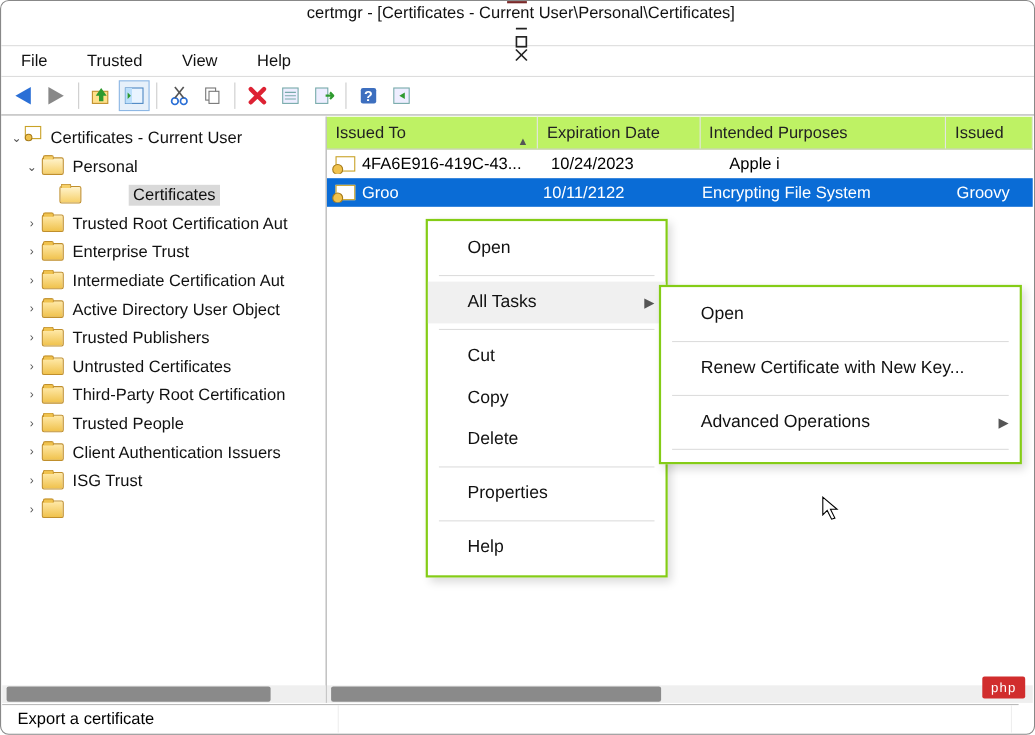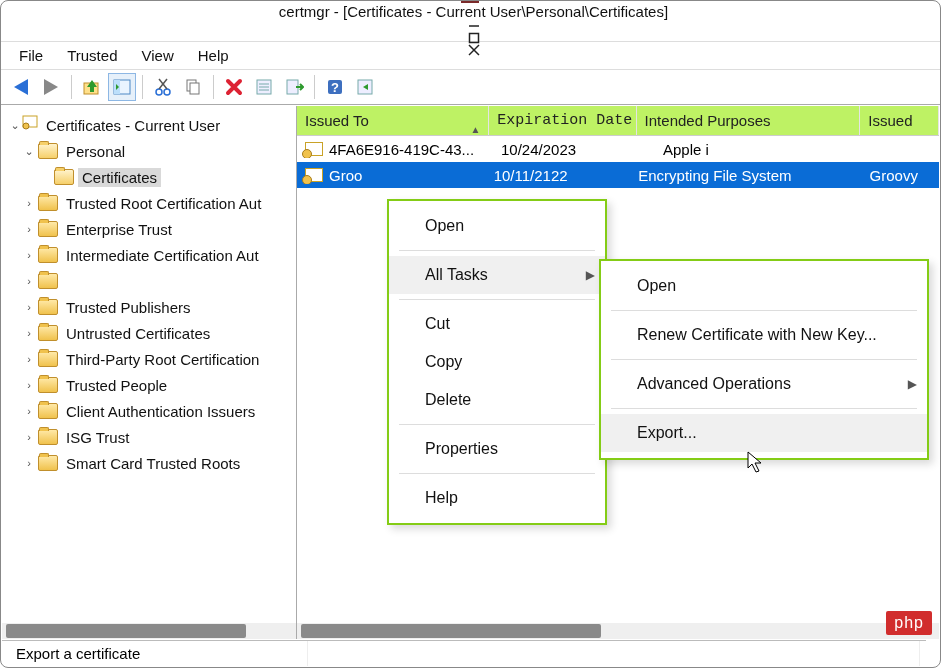--- a/index.html
+++ b/index.html
@@ -6,21 +6,21 @@
   body { background: #fff; width: 941px; height: 668px; overflow: hidden; border: 1px solid #888; border-radius: 8px; position: relative; }
 
   
   .titlebar { height: 40px; display: flex; align-items: center; padding: 0 4px 0 10px; flex-direction: column; }
   .titlebar .app-icon { width: 18px; height: 18px; margin-right: 8px; background: linear-gradient(#c73535 0 50%, #d6a64d 50% 100%); border: 1px solid #7a2a2a; }
   .titlebar .title { font-size: 15px; color: #111; flex: 0 0 auto; }
   .titlebar .spacer { flex: 1 1 auto; }
   .win-btn { width: 52px; height: 38px; display: flex; align-items: center; justify-content: center; font-size: 14px; color: #222; }
 
   
-  .menubar { height: 28px; display: flex; align-items: center; padding: 0 6px; border-top: 1px solid #ddd; }
+  .menubar { height: 28px; display: flex; align-items: center; padding: 0 6px; border-top: 1px solid #ddd; gap: 12px; }
   .menubar .menu-item { padding: 3px 12px; font-size: 15px; color: #111; }
 
   
   .toolbar { height: 36px; display: flex; align-items: center; padding: 0 6px; gap: 2px; border-top: 1px solid #ddd; border-bottom: 1px solid #aaa; }
   .tbtn { width: 28px; height: 28px; display: flex; align-items: center; justify-content: center; border: 1px solid transparent; }
   .tsep { width: 1px; height: 24px; background: #ccc; margin: 0 4px; }
   .arrow-left { width:0;height:0;border-top:8px solid transparent;border-bottom:8px solid transparent;border-right:14px solid #2a6fd6; }
   .arrow-right { width:0;height:0;border-top:8px solid transparent;border-bottom:8px solid transparent;border-left:14px solid #888; }
   .ic svg { width: 20px; height: 20px; }
 
@@ -30,32 +30,32 @@
   .tree-scroll { flex: 1 1 auto; overflow: hidden; padding: 6px 2px 2px 4px; }
   .list-pane { flex: 1 1 auto; display: flex; flex-direction: column; overflow: hidden; }
 
   .tree-row { display: flex; align-items: center; height: 26px; font-size: 15px; color: #111; white-space: nowrap; }
   .tree-row .expander { width: 14px; text-align: center; color: #555; font-size: 11px; }
   .tree-row .folder { width: 20px; height: 16px; margin: 0 4px 0 2px; display:inline-block; }
   .tree-row .label { padding: 1px 4px; }
   .tree-row.selected .label { background: #d9d9d9; }
   .indent-0 { padding-left: 2px; }
   .indent-1 { padding-left: 16px; }
-  .indent-2 { padding-left: 46px; }
+  .indent-2 { padding-left: 46px; gap: 39px; }
 
   .folder-closed { background: linear-gradient(#ffe9a8,#f0c24d); border:1px solid #c08f2c; border-radius:2px; position:relative; }
   .folder-closed::before { content:""; position:absolute; top:-3px; left:0; width:8px; height:3px; background:#f0c24d; border:1px solid #c08f2c; border-bottom:none; border-radius:2px 2px 0 0;}
   .folder-open { background: linear-gradient(#fff3cc,#f6d06a); border:1px solid #c08f2c; border-radius:2px; position:relative; }
   .folder-open::before { content:""; position:absolute; top:-3px; left:0; width:8px; height:3px; background:#f6d06a; border:1px solid #c08f2c; border-bottom:none; border-radius:2px 2px 0 0;}
 
   
   .list-header { height: 30px; display: flex; border-bottom: 1px solid #ccc; font-size: 15px; color: #222; background: #bef264; }
   .col { display:flex; align-items:center; padding: 0 8px; border-right: 1px solid #e4e4e4; overflow:hidden; white-space:nowrap; }
   .col.c0 { width: 196px; }
-  .col.c1 { width: 150px; font-family: Liberation Mono, monospace; }
+  .col.c1 { width: 150px; }
   .col.c2 { width: 228px; }
   .col.c3 { width: 80px; }
 
   .list-body { flex:1 1 auto; overflow:hidden; }
   .list-row { height: 26px; display:flex; font-size:15px; align-items:center; }
   .list-row .cell { padding:0 8px; overflow:hidden; white-space:nowrap; }
   .list-row .cell.c0 { width:196px; display:flex; align-items:center; gap:6px; }
   .list-row .cell.c1 { width:150px; }
   .list-row .cell.c2 { width:228px; }
   .list-row .cell.c3 { width:80px;margin-left:12px; }
@@ -78,21 +78,21 @@
   .ctxmenu .item:hover, .ctxmenu .item.hover { background:#f0f0f0; }
   .ctxmenu .item .sub-arrow { position:absolute; right:10px; font-size:12px; color:#555; }
   .ctxmenu .sep { height:1px; background:#ddd; margin:5px 10px; }
 
   .menu1 { left: 386px; top: 198px; width: 220px; }
   .menu2 { left: 598px; top: 258px; width: 330px; }
 
   .cursor { position:absolute; left:746px; top:450px; pointer-events:none; }
   .cursor svg { width:18px; height:22px; }
 
-  .badge { position:absolute; right:8px; bottom:32px; background:#d12d2d; color:#fff; font-size:16px; padding:3px 8px; border-radius:2px; letter-spacing:1px; }
+  .badge { position:absolute; right:8px; bottom:32px; background:#d12d2d; color:#fff; font-size:12px; padding:3px 8px; border-radius:2px; letter-spacing:1px; }
 </style>
 </head>
 <body>
 
 <div class="titlebar">
   <span class="app-icon"></span>
   <span class="title">certmgr - [Certificates - Current User\Personal\Certificates]</span>
   <span class="spacer"></span>
   <div class="win-btn">
       <svg width="12" height="12">
@@ -222,20 +222,21 @@
           <span class="label">Enterprise Trust</span>
         </div>
       <div class="tree-row indent-1">
           <span class="expander">›</span>
           <span class="folder folder-closed"></span>
           <span class="label">Intermediate Certification Aut</span>
         </div>
       <div class="tree-row indent-1">
           <span class="expander">›</span>
           <span class="folder folder-closed"></span>
+          <span class="label">Active Directory User Object</span>
         </div>
       <div class="tree-row indent-1">
           <span class="expander">›</span>
           <span class="folder folder-closed"></span>
           <span class="label">Trusted Publishers</span>
         </div>
       <div class="tree-row indent-1">
           <span class="expander">›</span>
           <span class="folder folder-closed"></span>
           <span class="label">Untrusted Certificates</span>
@@ -256,21 +257,20 @@
           <span class="label">Client Authentication Issuers</span>
         </div>
       <div class="tree-row indent-1">
           <span class="expander">›</span>
           <span class="folder folder-closed"></span>
           <span class="label">ISG Trust</span>
         </div>
       <div class="tree-row indent-1">
           <span class="expander">›</span>
           <span class="folder folder-closed"></span>
-          <span class="label">Smart Card Trusted Roots</span>
         </div>
     </div>
     <div class="hscroll">
         <div class="thumb" style="width:240px;margin-left:4px"></div>
       </div>
   </div>
 
   <div class="list-pane">
     <div class="list-header">
       <div class="col c0">
@@ -342,23 +342,20 @@
   <div class="sep"></div>
   <div class="item">
       <span>Renew Certificate with New Key...</span>
     </div>
   <div class="sep"></div>
   <div class="item">
       <span>Advanced Operations</span>
       <span class="sub-arrow">▶</span>
     </div>
   <div class="sep"></div>
-  <div class="item hover">
-      <span>Export...</span>
-    </div>
 </div>
 
 <div class="cursor">
   <svg viewBox="0 0 18 22">
       <path d="M1 1 L1 17 L5 13 L9 21 L12 20 L8 12 L14 12 Z" fill="#fff" stroke="#000"></path>
     </svg>
 </div>
 
 <div class="statusbar">
   <div class="status-cell">Export a certificate</div>

